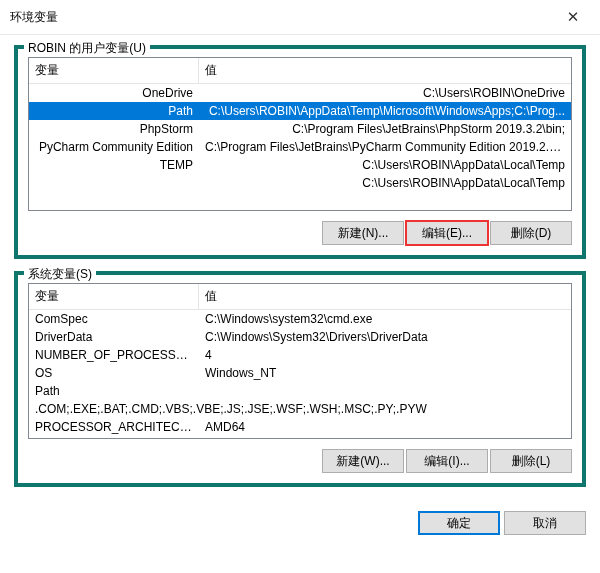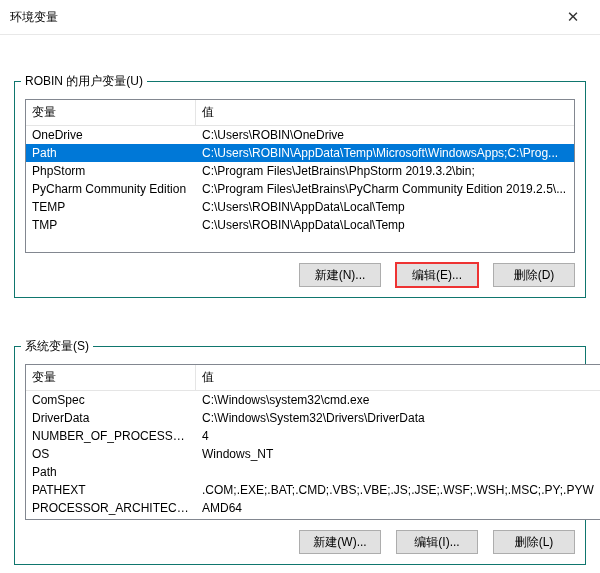--- a/index.html
+++ b/index.html
@@ -2,41 +2,41 @@
 <html><head>
 <meta charset="utf-8">
 <style>
 * { box-sizing: border-box; margin: 0; padding: 0; }
 body { font-family: "Microsoft YaHei", "Segoe UI", Tahoma, sans-serif; font-size: 12px; background: #fff; width: 600px; height: 573px; overflow: hidden; color: #000; }
 .dialog { width: 600px; height: 477px; background: #fff; display: flex; flex-direction: column; }
 .titlebar { display: flex; align-items: center; justify-content: space-between; padding: 6px 8px 6px 10px; border-bottom: 1px solid #e8e8e8; }
 .titlebar .title { font-size: 12px; }
 .titlebar .close { width: 38px; height: 22px; display: flex; align-items: center; justify-content: center; font-size: 15px; color: #333; }
 .content { padding: 10px 14px 4px 14px; flex: 1; display: flex; flex-direction: column; }
-.groupbox { border: 1px solid #0f766e; margin-bottom: 12px; padding: 17px 10px 10px 10px; position: relative; margin-top: 36px; }
+.groupbox { border: 4px solid #0f766e; margin-bottom: 12px; padding: 8px 10px 10px 10px; position: relative; }
 .group-label { position: absolute; top: -9px; left: 6px; background: #fff; padding: 0 4px; font-size: 12px; }
 .table-wrap { border: 1px solid #828790; background: #fff; }
 .table-head { display: flex; background: #fff; border-bottom: 1px solid #e5e5e5; }
 .table-head .th { padding: 4px 6px; font-size: 12px; text-align: left; border-right: 1px solid #e5e5e5; }
 .table-head .th:last-child { border-right: none; }
 .table-body { }
 .row { display: flex; }
 .row .td { padding: 2px 6px; font-size: 12px; white-space: nowrap; overflow: hidden; text-overflow: ellipsis; }
 .row.selected { background: #0078d7; color: #fff; }
 .col-name { width: 170px; flex-shrink: 0; }
 .col-value { flex: 1; min-width: 0; }
 .sys .col-name { width: 170px; }
-.btn-row { display: flex; justify-content: flex-end; gap: 15px; margin-top: 10px; }
+.btn-row { display: flex; justify-content: flex-end; gap: 2px; margin-top: 10px; }
 .btn { min-width: 82px; height: 24px; background: #e1e1e1; border: 1px solid #adadad; font-size: 12px; display: flex; align-items: center; justify-content: center; padding: 0 10px; }
 .highlight-red { outline: 2px solid #e33; outline-offset: -1px; text-align: center; }
 .dialog-footer { display: flex; justify-content: flex-end; gap: 4px; padding: 8px 14px 14px 14px; }
 .btn.primary { border: 2px solid #0078d7; background: #e1e1e1; }
 .sys-scroll-wrap { position: relative; display: flex; }
 .sys-scroll-wrap .table-wrap { flex: 1; }
-.user-table .table-body { height: 126px; }
+.user-table .table-body { height: 126px; text-align: right; }
 .sys-table .table-body { height: 128px; overflow: hidden; }
 </style>
 </head>
 <body>
 
 <div class="dialog">
   <div class="titlebar">
     <span class="title">环境变量</span>
     <div class="close">
         <span>✕</span>
@@ -67,21 +67,20 @@
             </div>
             <div class="row">
               <div class="td col-name">PyCharm Community Edition</div>
               <div class="td col-value">C:\Program Files\JetBrains\PyCharm Community Edition 2019.2.5\...</div>
             </div>
             <div class="row">
               <div class="td col-name">TEMP</div>
               <div class="td col-value">C:\Users\ROBIN\AppData\Local\Temp</div>
             </div>
             <div class="row">
-              <div class="td col-name">TMP</div>
               <div class="td col-value">C:\Users\ROBIN\AppData\Local\Temp</div>
             </div>
           </div>
       </div>
       <div class="btn-row">
         <div class="btn">新建(N)...</div>
         <div class="btn highlight-red">编辑(E)...</div>
         <div class="btn">删除(D)</div>
       </div>
     </div>
@@ -108,21 +107,20 @@
                 <div class="td col-value">4</div>
               </div>
               <div class="row">
                 <div class="td col-name">OS</div>
                 <div class="td col-value">Windows_NT</div>
               </div>
               <div class="row">
                 <div class="td col-name">Path</div>
               </div>
               <div class="row">
-                <div class="td col-name">PATHEXT</div>
                 <div class="td col-value">.COM;.EXE;.BAT;.CMD;.VBS;.VBE;.JS;.JSE;.WSF;.WSH;.MSC;.PY;.PYW</div>
               </div>
               <div class="row">
                 <div class="td col-name">PROCESSOR_ARCHITECTURE</div>
                 <div class="td col-value">AMD64</div>
               </div>
               <div class="row">
                 <div class="td col-name">PROCESSOR_IDENTIFIER</div>
                 <div class="td col-value">Intel64 Family 6 Model 142 Stepping 11, GenuineIntel</div>
               </div>

